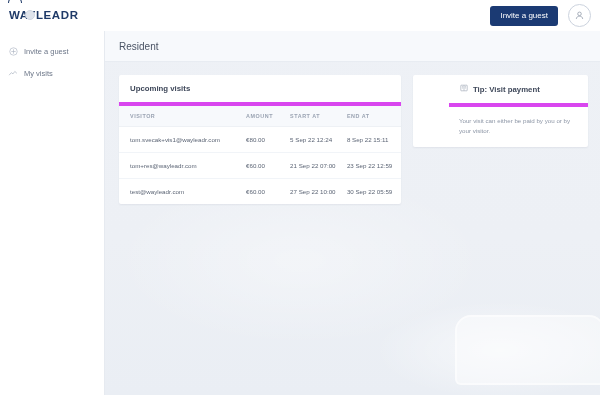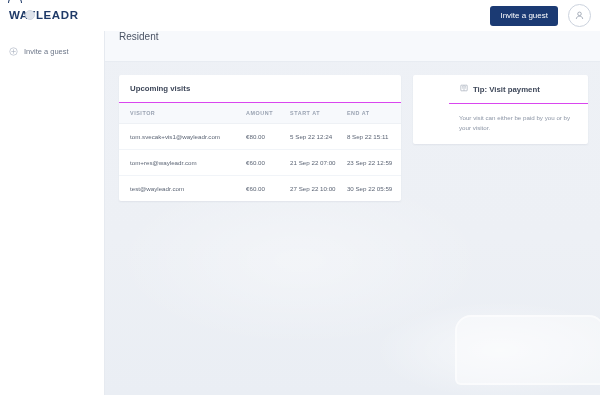--- a/index.html
+++ b/index.html
@@ -157,20 +157,21 @@
     top: 31px; left: 105px;
     width: 495px;
     height: 364px;
     z-index: 2;
   }
   .page-head {
     height: 31px;
     background: #f7f9fc;
     border-bottom: 1px solid #e8ecf2;
     display: flex;
+    align-items: center;
     padding-left: 14px;
     box-sizing: border-box;
   }
   .page-title {
     font-size: 10px;
     color: #4a5364;
   }
   .content {
     display: flex;
     gap: 12px;
@@ -185,21 +186,21 @@
     overflow: hidden;
   }
   .card-visits { width: 300px; }
   .card-tip { width: 148px; height: fit-content; padding-left: 36px; }
 
   .card-head {
     padding: 9px 11px;
     font-size: 7.8px;
     font-weight: bold;
     color: #3f485a;
-    border-bottom: 1px solid #d946ef;
+    border-bottom: 4px solid #d946ef;
     display: flex;
     align-items: center;
     gap: 5px;
   }
 
   
   table.visits {
     width: 100%;
     border-collapse: collapse;
   }
@@ -263,20 +264,28 @@
     <div class="side-item">
       <span class="side-icon">
         <svg width="9" height="9" viewBox="0 0 16 16">
           <circle cx="8" cy="8" r="6.6" fill="none" stroke="#aab3c1" stroke-width="1.1"></circle>
           <path d="M8 4.8v6.4M4.8 8h6.4" stroke="#aab3c1" stroke-width="1.1" stroke-linecap="round"></path>
         </svg>
       </span>
       <span>Invite a guest</span>
     </div>
 
+    <div class="side-item">
+      <span class="side-icon">
+        <svg width="10" height="9" viewBox="0 0 16 16">
+          <path d="M1.5 10.5L5 6.5l3 2.2 3.2-4.4 3.3 3" fill="none" stroke="#aab3c1" stroke-width="1.2" stroke-linecap="round" stroke-linejoin="round"></path>
+        </svg>
+      </span>
+      <span>My visits</span>
+    </div>
 
   </div>
 
   <div class="main">
 
     <div class="page-head">
       <div class="page-title">Resident</div>
     </div>
 
     <div class="content">

